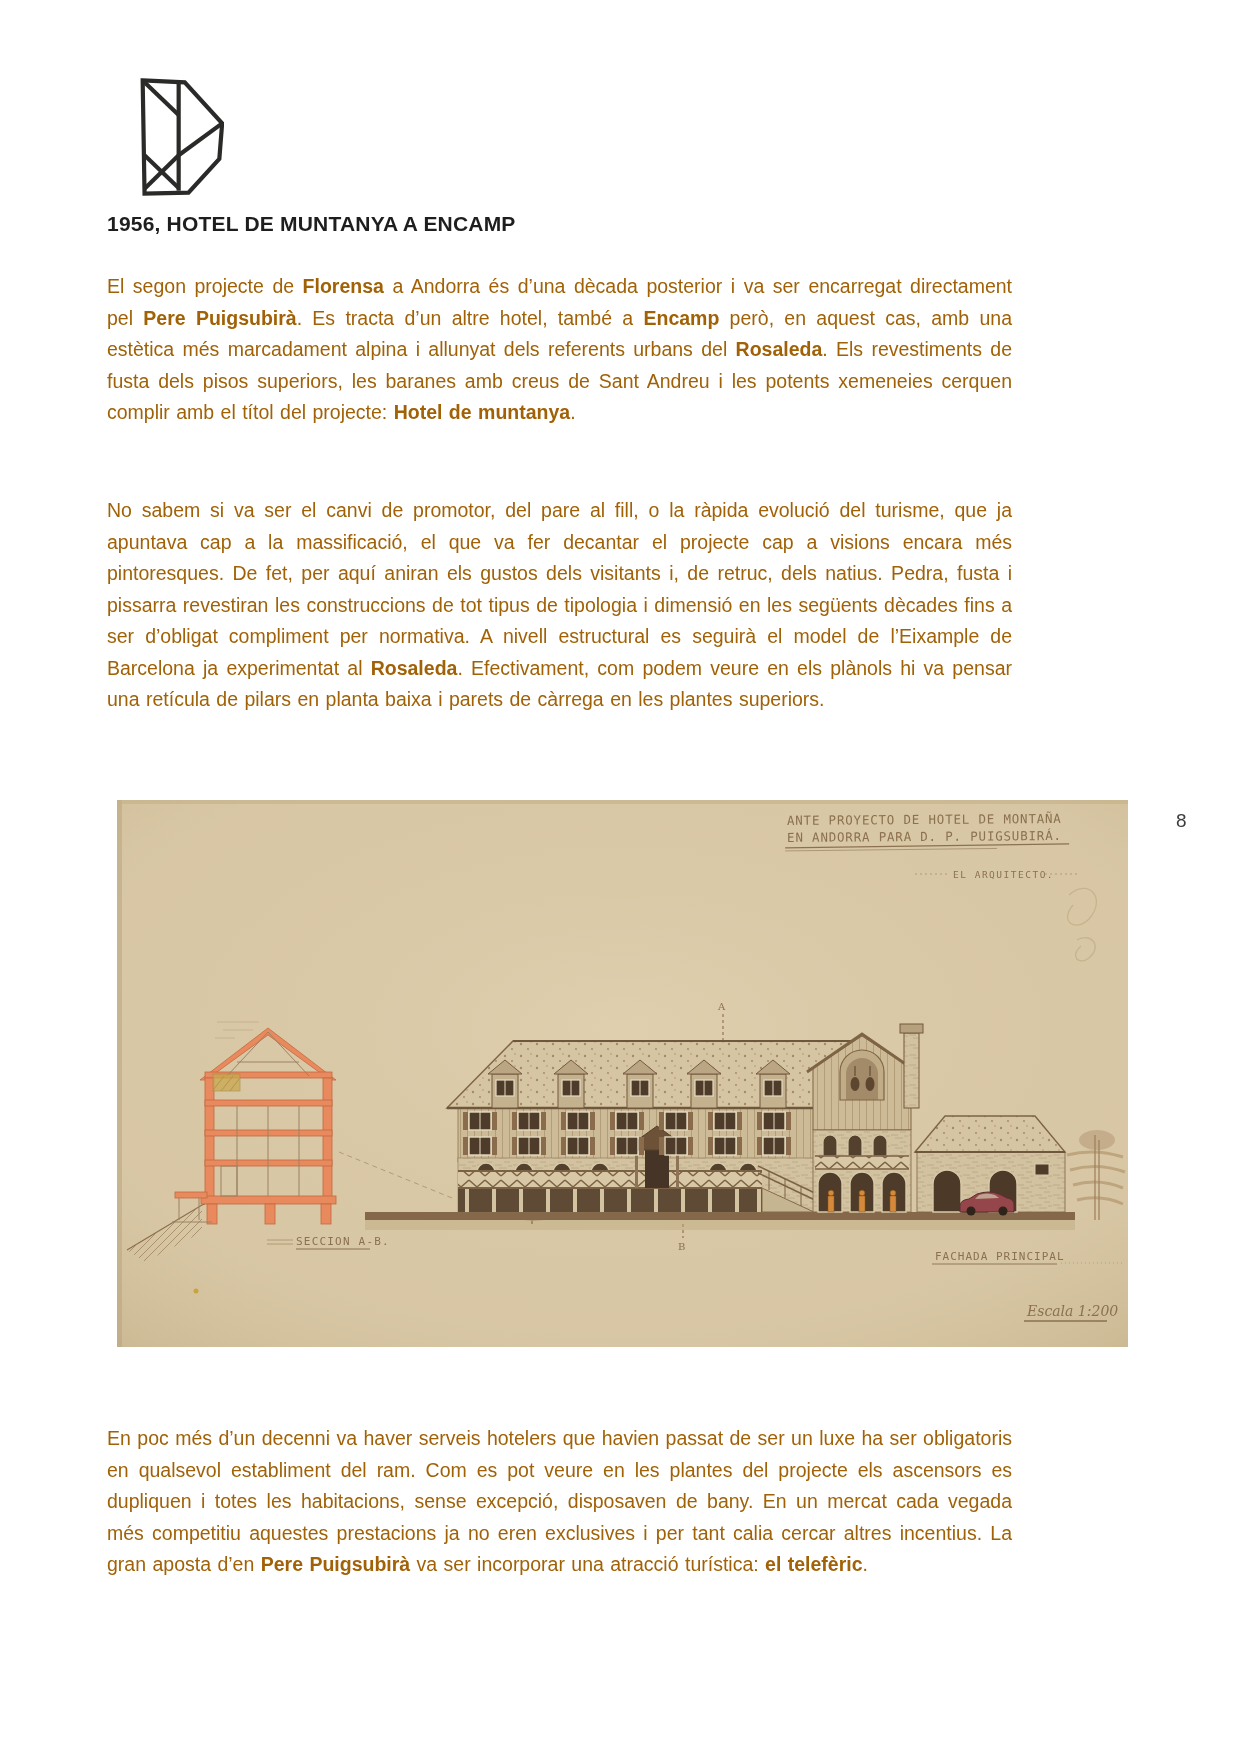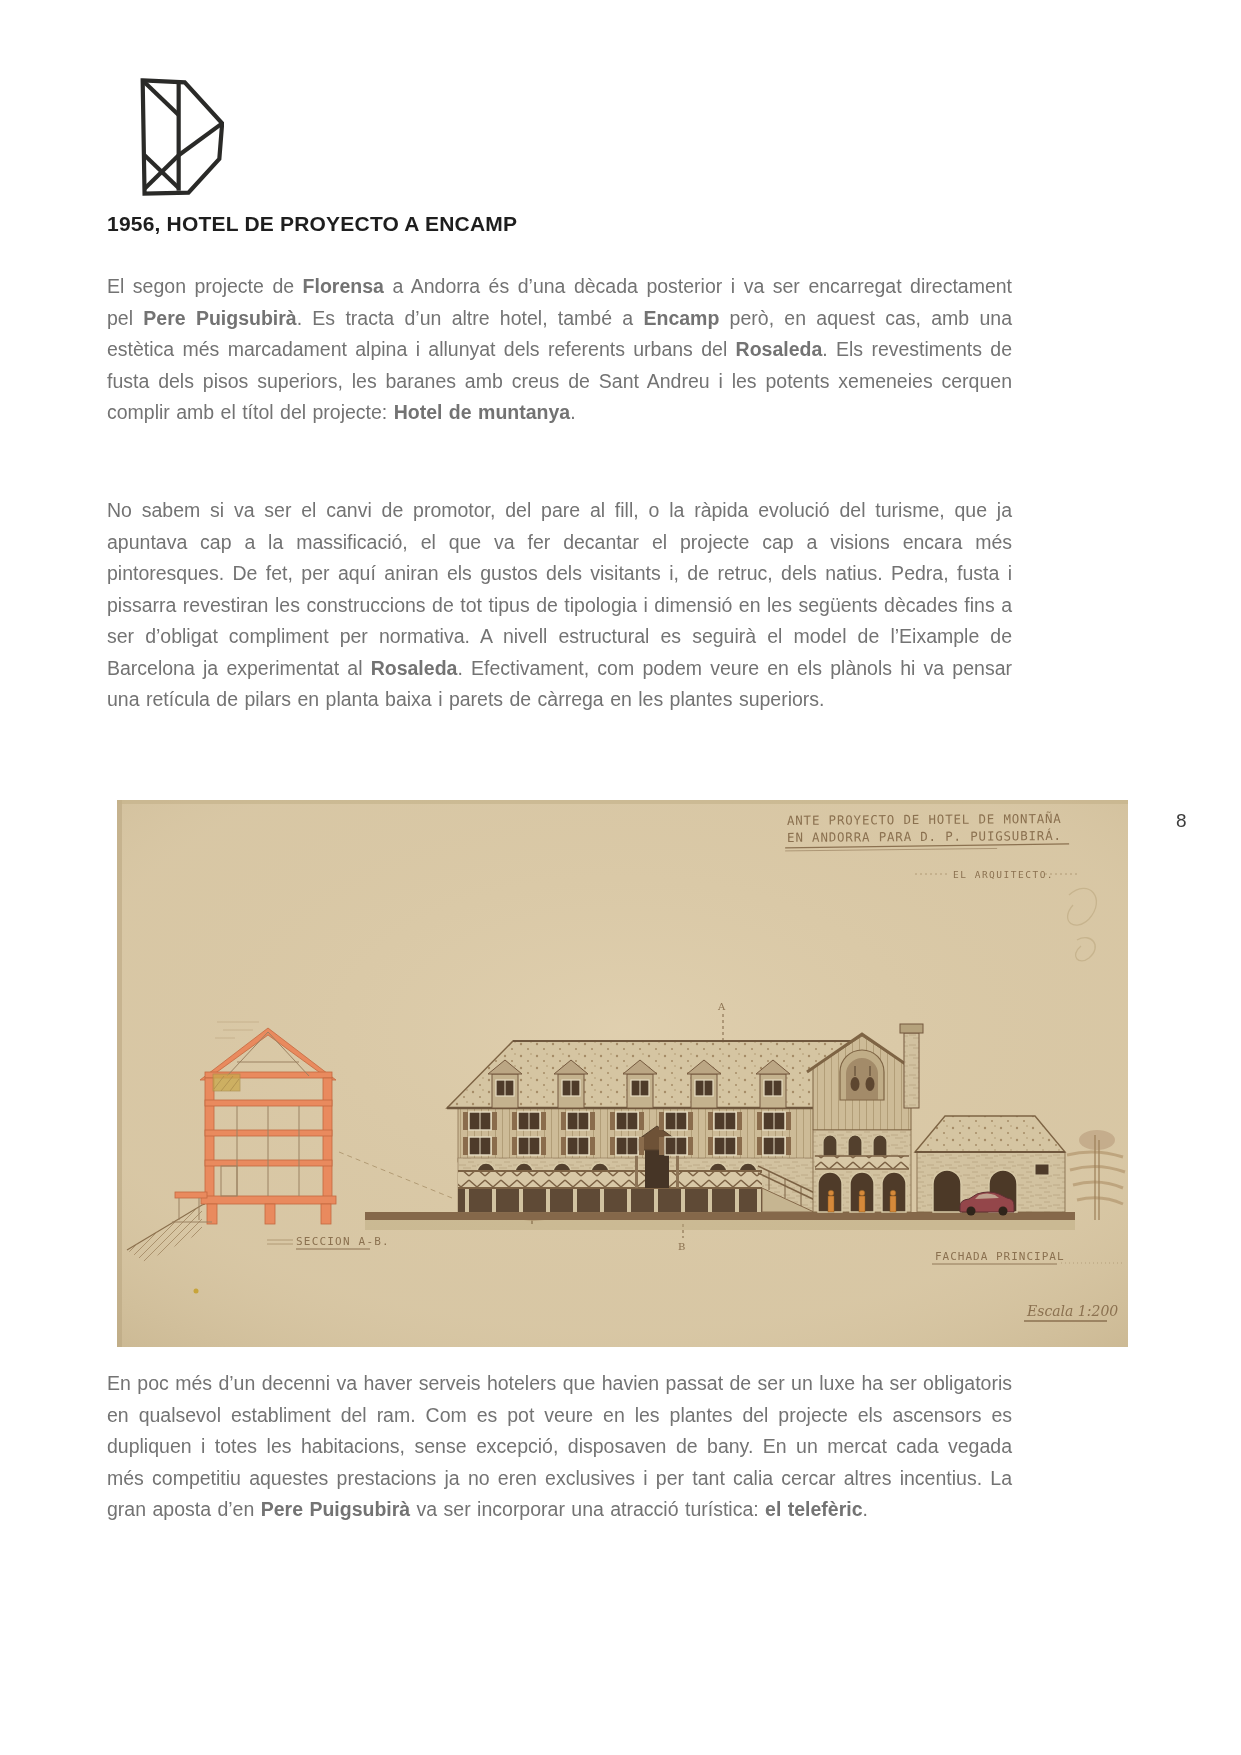--- a/index.html
+++ b/index.html
@@ -2,23 +2,23 @@
 <html><head>
 <meta charset="utf-8">
 <style>
   html,body{margin:0;padding:0;background:#ffffff;}
   .page{position:relative;width:1241px;height:1755px;background:#ffffff;overflow:hidden;
         font-family:"Liberation Sans",sans-serif;color:#2d2d2d;}
   .logo{position:absolute;left:138px;top:75px;width:86px;height:123px;}
   .doc-title{position:absolute;left:107px;top:212px;margin:0;font-size:21px;font-weight:700;
         letter-spacing:.2px;color:#1e1e1e;font-family:"Liberation Sans",sans-serif;}
   .para{position:absolute;left:107px;width:905px;margin:0;font-size:19.5px;line-height:31.5px;
-        text-align:justify;color:#737373;word-spacing:1px;}
+        text-align:justify;color:#a16207;word-spacing:1px;}
   .b{font-weight:700;}
-  #p1{top:271px;} #p2{top:495px;} #p3{top:1368px;}
+  #p1{top:271px;} #p2{top:495px;} #p3{top:1423px;}
   .figure{position:absolute;left:117px;top:800px;width:978px;height:547px;}
   .figure svg{display:block;}
   .pagenum{position:absolute;left:1176px;top:810px;font-size:19px;color:#3c3c3c;}
   .draw-text{font-family:"DejaVu Sans Mono",monospace;fill:#8b7150;}
   .draw-serif{font-family:"DejaVu Serif",serif;fill:#8b7150;}
 </style>
 </head>
 <body>
 
 <div class="page">
@@ -27,21 +27,21 @@
     <g fill="none" stroke="#2a2a28" stroke-width="4.5" stroke-linejoin="miter">
       <polygon points="5,4 50,6 90,50 87,88 54,124 7,125"></polygon>
       <line x1="43.5" y1="6" x2="43.5" y2="122"></line>
       <line x1="5" y1="4" x2="43.5" y2="41"></line>
       <line x1="90" y1="50" x2="43.5" y2="84"></line>
       <line x1="7" y1="84" x2="43.5" y2="119"></line>
       <line x1="43.5" y1="84" x2="7" y2="120"></line>
     </g>
   </svg>
 
-  <h1 class="doc-title">1956, HOTEL DE PROYECTO A ENCAMP</h1>
+  <h1 class="doc-title">1956, HOTEL DE MUNTANYA A ENCAMP</h1>
 
   <p class="para" id="p1"><span>El segon projecte de </span><span class="b">Florensa</span><span> a Andorra és d’una dècada posterior i va ser encarregat directament pel </span><span class="b">Pere Puigsubirà</span><span>. Es tracta d’un altre hotel, també a </span><span class="b">Encamp</span><span> però, en aquest cas, amb una estètica més marcadament alpina i allunyat dels referents urbans del </span><span class="b">Rosaleda</span><span>. Els revestiments de fusta dels pisos superiors, les baranes amb creus de Sant Andreu i les potents xemeneies cerquen complir amb el títol del projecte: </span><span class="b">Hotel de muntanya</span><span>.</span></p>
 
   <p class="para" id="p2"><span>No sabem si va ser el canvi de promotor, del pare al fill, o la ràpida evolució del turisme, que ja apuntava cap a la massificació, el que va fer decantar el projecte cap a visions encara més pintoresques. De fet, per aquí aniran els gustos dels visitants i, de retruc, dels natius. Pedra, fusta i pissarra revestiran les construccions de tot tipus de tipologia i dimensió en les següents dècades fins a ser d’obligat compliment per normativa. A nivell estructural es seguirà el model de l’Eixample de Barcelona ja experimentat al </span><span class="b">Rosaleda</span><span>. Efectivament, com podem veure en els plànols hi va pensar una retícula de pilars en planta baixa i parets de càrrega en les plantes superiors.</span></p>
 
   <div class="figure">
     <svg width="1011" height="547" viewBox="0 0 1011 547">
       <defs>
         <radialGradient id="pg" cx="50%" cy="42%" r="78%">
           <stop offset="0%" stop-color="#e3d3b3" stop-opacity="0.65"></stop>

